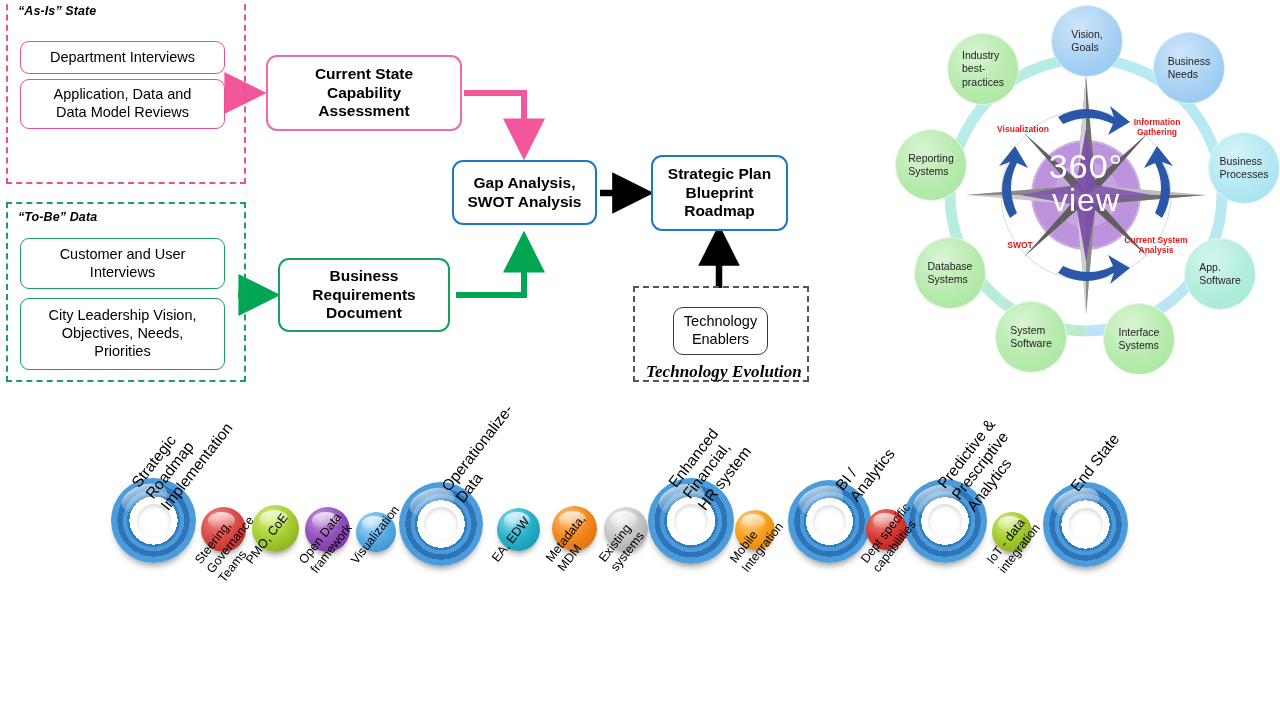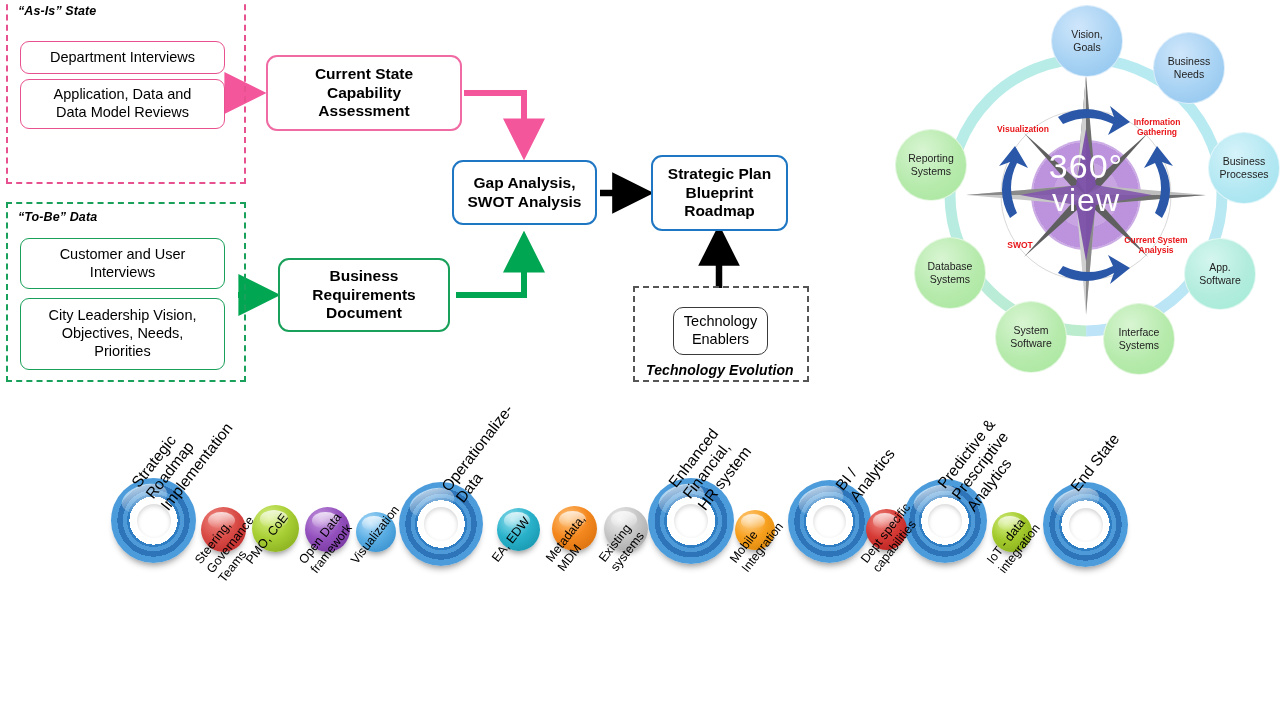--- a/index.html
+++ b/index.html
@@ -56,21 +56,21 @@
   .sphere .gl{position:absolute;left:16%;top:10%;width:60%;height:38%;border-radius:50%;
        background:linear-gradient(180deg,rgba(255,255,255,.78),rgba(255,255,255,0));}
 
   .rot-label{position:absolute;white-space:pre-line;font-size:15.5px;line-height:1.18;
              transform-origin:left top;transform:rotate(-52deg);}
   .rot-label.small{font-size:12.5px;line-height:1.2;}
 
   
   .wheel{position:absolute;left:890px;top:0px;width:390px;height:390px;}
   .node{position:absolute;border-radius:50%;display:flex;align-items:center;
-        justify-content:center;text-align:center;font-size:10.5px;line-height:1.25;
+        justify-content:center;font-size:10.5px;line-height:1.25;
         color:#222;border:1px solid rgba(255,255,255,.6);}
   .node.blue{background:radial-gradient(circle at 38% 30%,#cfe6fb 0%,#a7d2f3 55%,#8cc3ee 100%);}
   .node.cyan{background:radial-gradient(circle at 38% 30%,#d6f3fa 0%,#b3e8f2 55%,#9fe2ef 100%);}
   .node.teal{background:radial-gradient(circle at 38% 30%,#d4f6ee 0%,#b2ecdd 55%,#a3ecd5 100%);}
   .node.green{background:radial-gradient(circle at 38% 30%,#d8f5d2 0%,#b6eaac 55%,#a8e69e 100%);}
   .compass-lbl{position:absolute;color:#e8161a;font-size:8.5px;font-weight:bold;
                line-height:1.15;text-align:center;white-space:pre-line;}
   .c360{position:absolute;color:#fff;font-weight:normal;text-align:center;line-height:.96;}
 </style>
 </head>
@@ -149,21 +149,21 @@
     <span style="white-space:pre-line">Strategic Plan
 Blueprint
 Roadmap</span>
   </div>
 
   <div class="group-box" style="left:633px;top:286px;width:176px;height:96px;border-width:2.6px;border-color:#555555;"></div>
   <div class="plain-box" style="left:673px;top:307px;width:95px;height:48px;">
     <span style="white-space:pre-line">Technology
 Enablers</span>
   </div>
-  <div class="group-title" style="left:646px;top:362px;font-size:14px;">Technology Evolution</div>
+  <div class="group-title" style="left:646px;top:362px;font-size:17px;font-family:Liberation Serif, serif;">Technology Evolution</div>
 
   <div class="wheel">
 
     <svg width="390" height="390" style="position:absolute;left:0;top:0;">
       <defs>
         <linearGradient id="trkA" x1="0" y1="0" x2="1" y2="1">
           <stop offset="0" stop-color="#bfe0fa"></stop>
             <stop offset="1" stop-color="#b6ecef"></stop>
         </linearGradient>
         <linearGradient id="trkB" x1="1" y1="0" x2="0" y2="1">
@@ -256,20 +256,25 @@
     <div class="node green" style="left:24px;top:237px;width:70px;height:70px;">
       <span style="white-space:pre-line">Database
 Systems</span>
       </div>
 
     <div class="node green" style="left:5px;top:129px;width:70px;height:70px;">
       <span style="white-space:pre-line">Reporting
 Systems</span>
       </div>
 
+    <div class="node green" style="left:57px;top:33px;width:70px;height:70px;">
+      <span style="white-space:pre-line">Industry
+best-
+practices</span>
+      </div>
   </div>
 
   <div class="donut" style="left:111px;top:478px;width:85px;height:85px;">
     <div class="ring"></div>
     <div class="hole"></div>
     <div class="gloss"></div>
   </div>
   <div class="rot-label" style="left:128px;top:480px;">Strategic
 Roadmap
 Implementation</div>

